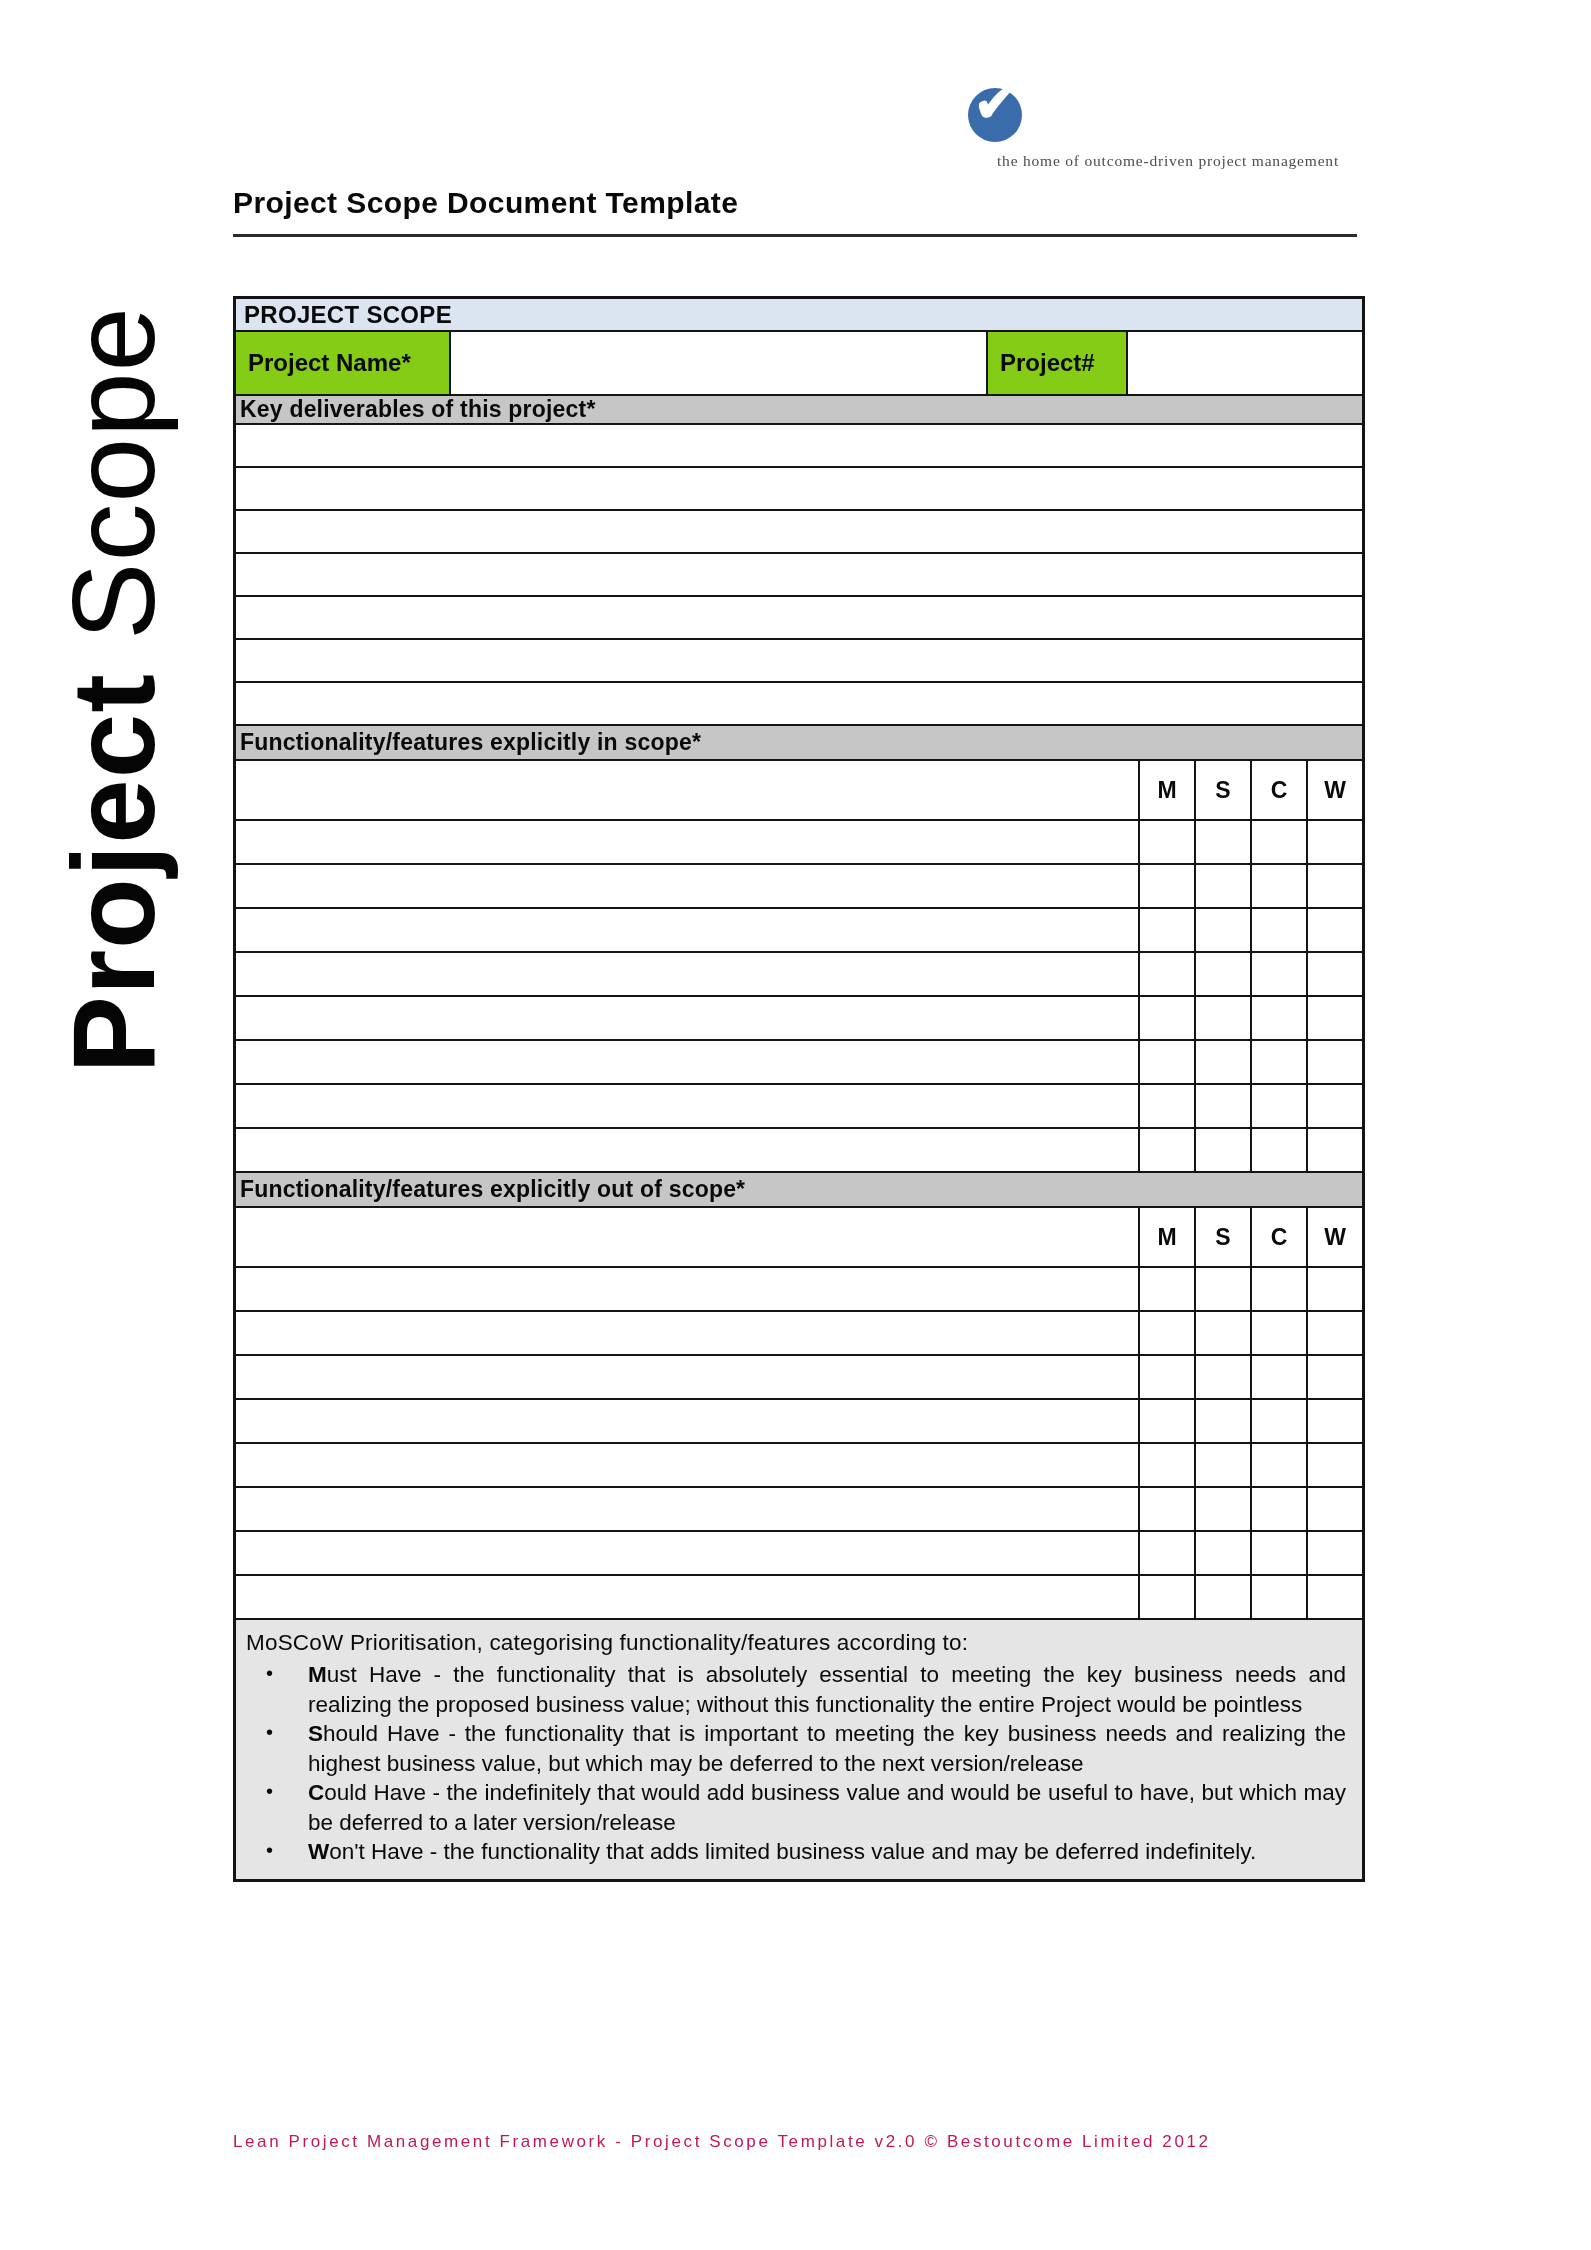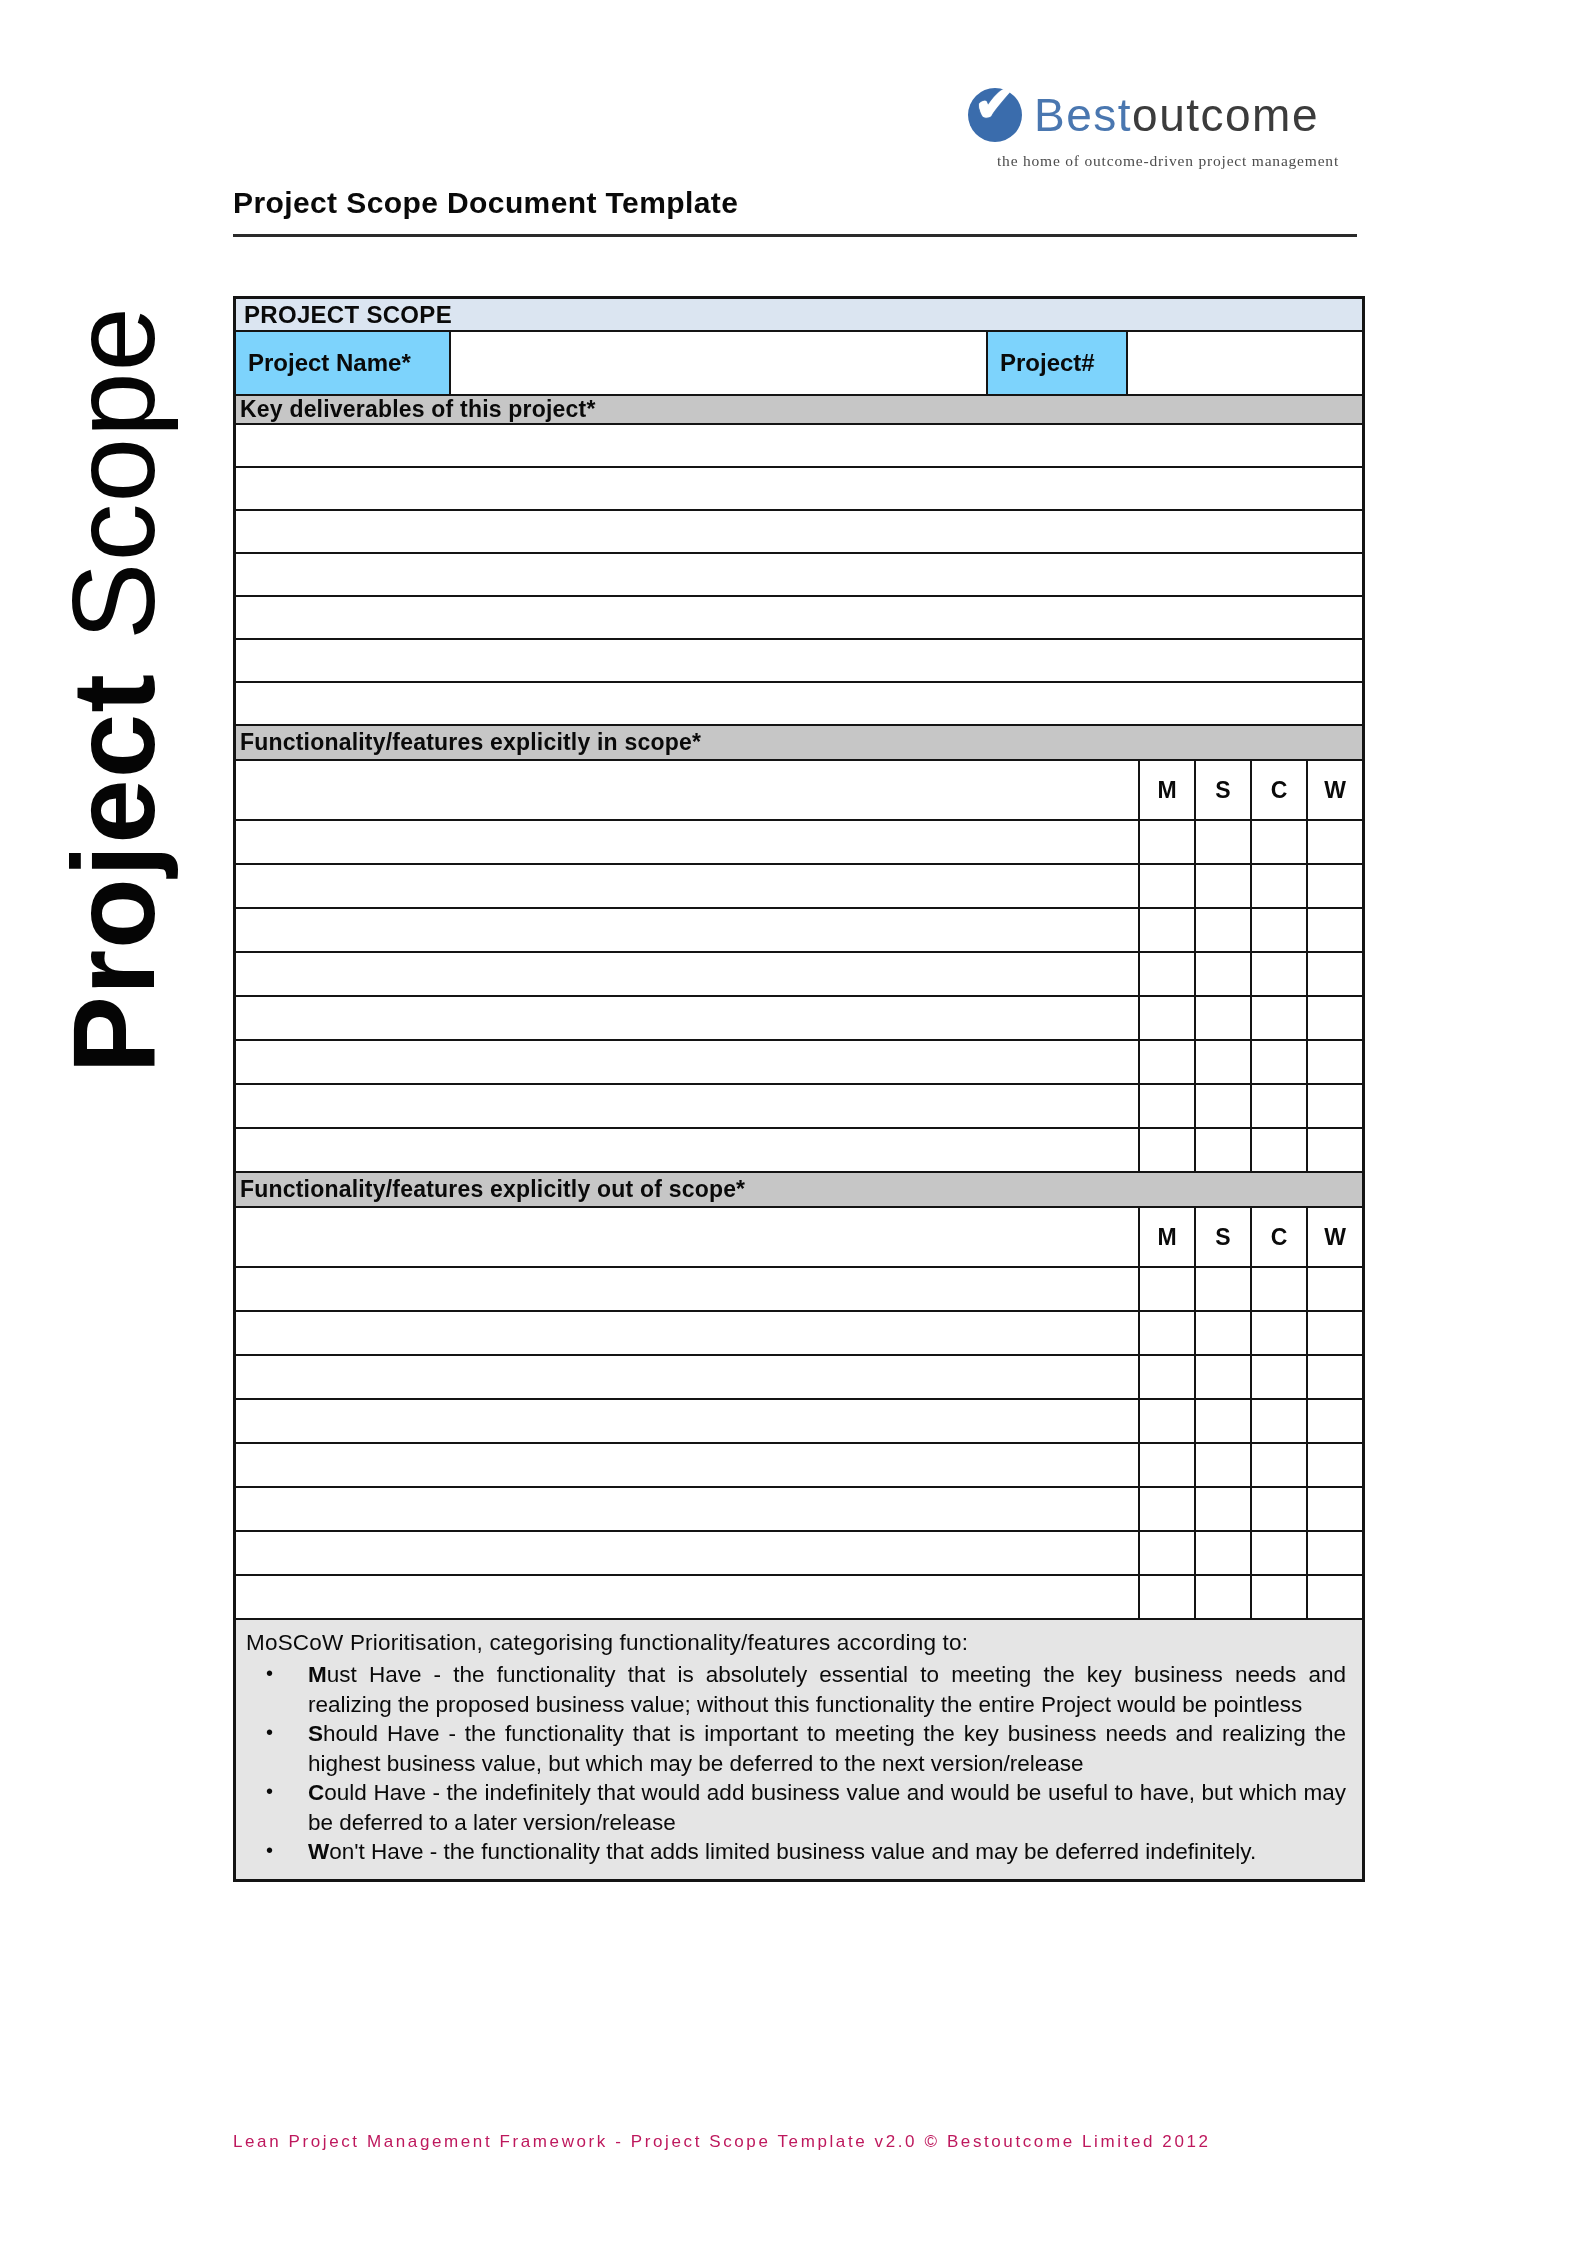--- a/index.html
+++ b/index.html
@@ -54,21 +54,21 @@
     position:absolute; left:233px; top:296px; width:1132px;
     border:3px solid #141414; background:#ffffff;
   }
   .t-blue {
     height:33px; background:#dbe5f1; border-bottom:2px solid #141414;
     display:flex; align-items:center; padding:0 8px;
     font-size:24px; font-weight:bold; letter-spacing:0.3px;
   }
   .t-name-row { display:flex; height:64px; border-bottom:2px solid #141414; }
   .t-name-row .lbl {
-    background:#7dd3fc; display:flex; align-items:center;
+    background:#84cc16; display:flex; align-items:center;
     padding:0 12px; font-size:24px; font-weight:bold;
   }
   .t-name-row .val { background:#ffffff; }
   .cell-pname { width:213px; }
   .cell-pname-val { flex:1; border-left:2px solid #141414; }
   .cell-pnum { width:140px; border-left:2px solid #141414; }
   .cell-pnum-val { width:236px; border-left:2px solid #141414; }
 
   .t-section {
     background:#c6c6c6; border-bottom:2px solid #141414;
@@ -109,23 +109,20 @@
     color:#be185d; white-space:nowrap;
   }
 </style>
 </head>
 <body>
 
 <div class="logo">
   <div class="logo-row">
     <div class="logo-circle">
       <span class="logo-check">✔</span>
-    </div>
-    <div class="logo-text">
-      <span class="logo-best">Best</span><span class="logo-outcome">outcome</span>
     </div>
   </div>
   <div class="logo-tagline">the home of outcome-driven project management</div>
 </div>
 
 <div class="doc-title">Project Scope Document Template</div>
 
 <div class="side-label">
   <div class="side-label-inner">
     <span class="side-bold">Project</span><span class="side-light">&nbsp;</span><span class="side-light">Scope</span>

